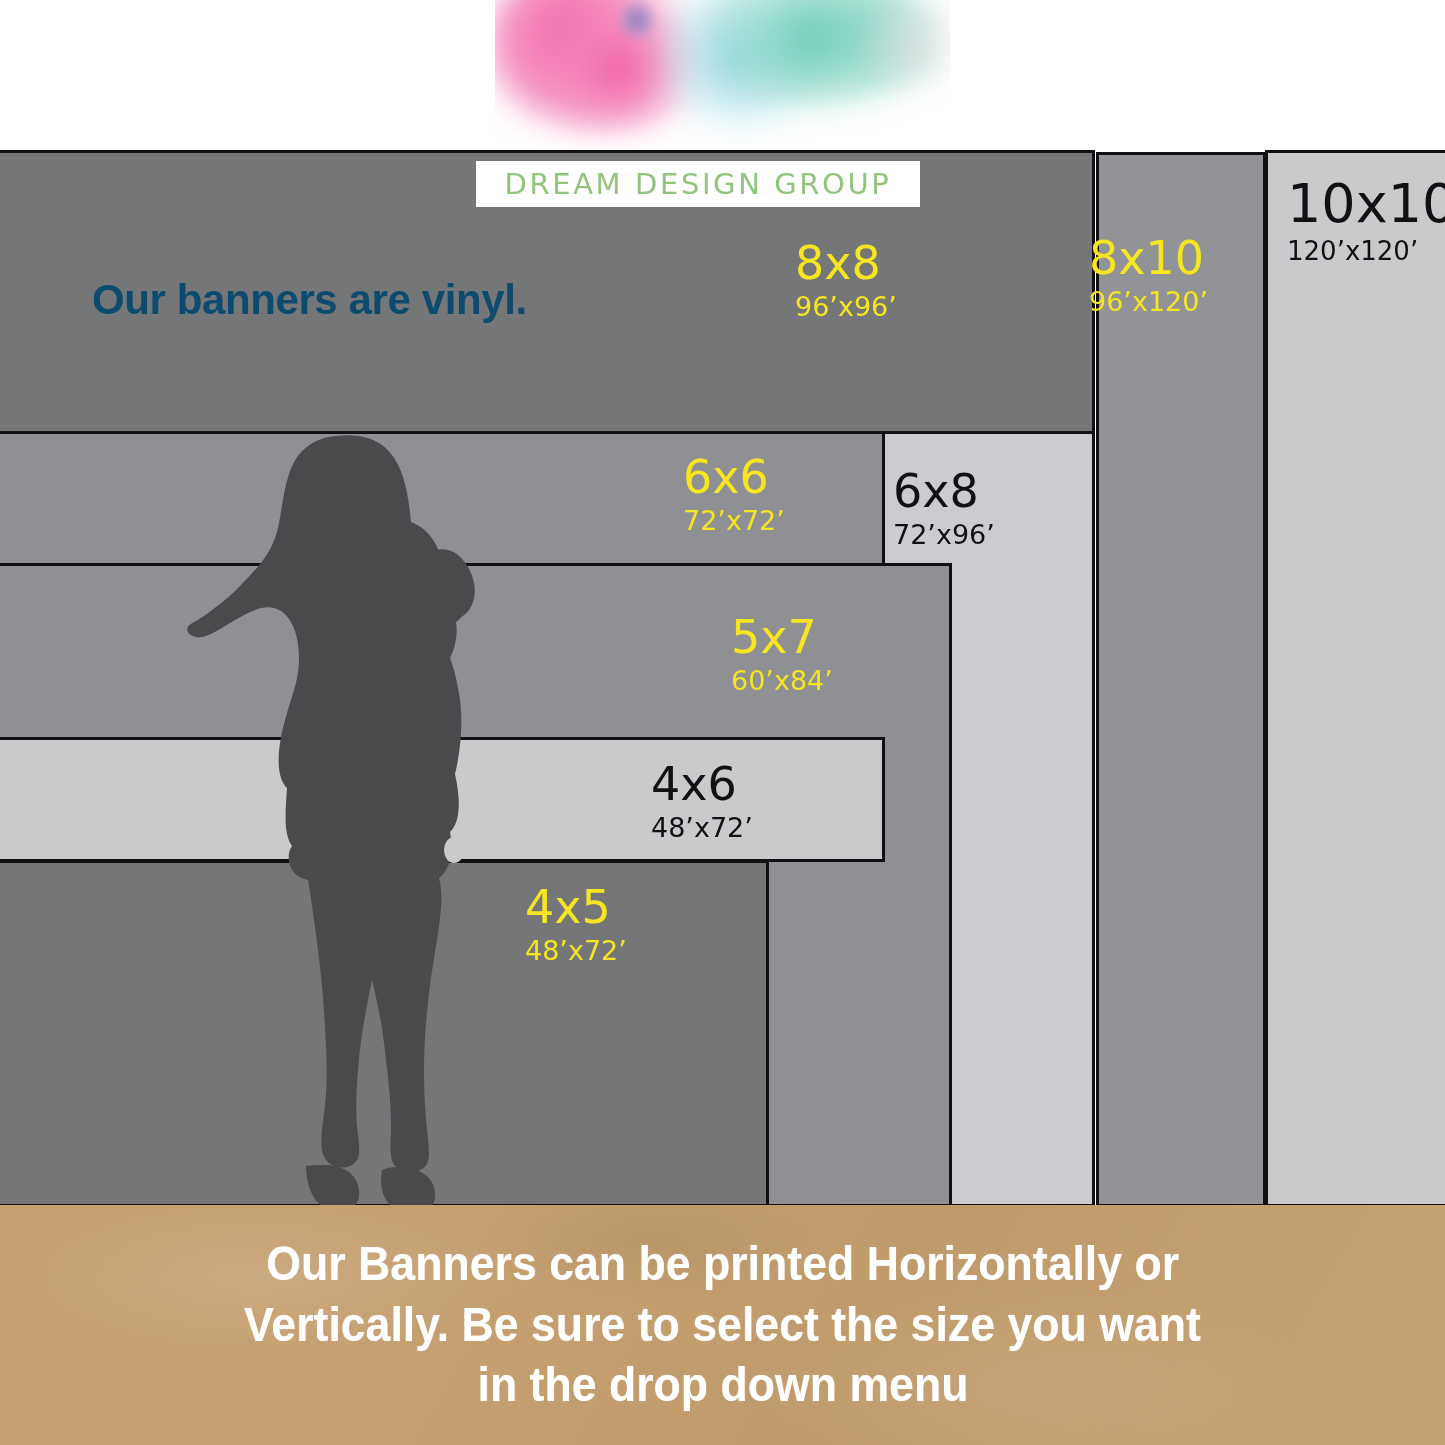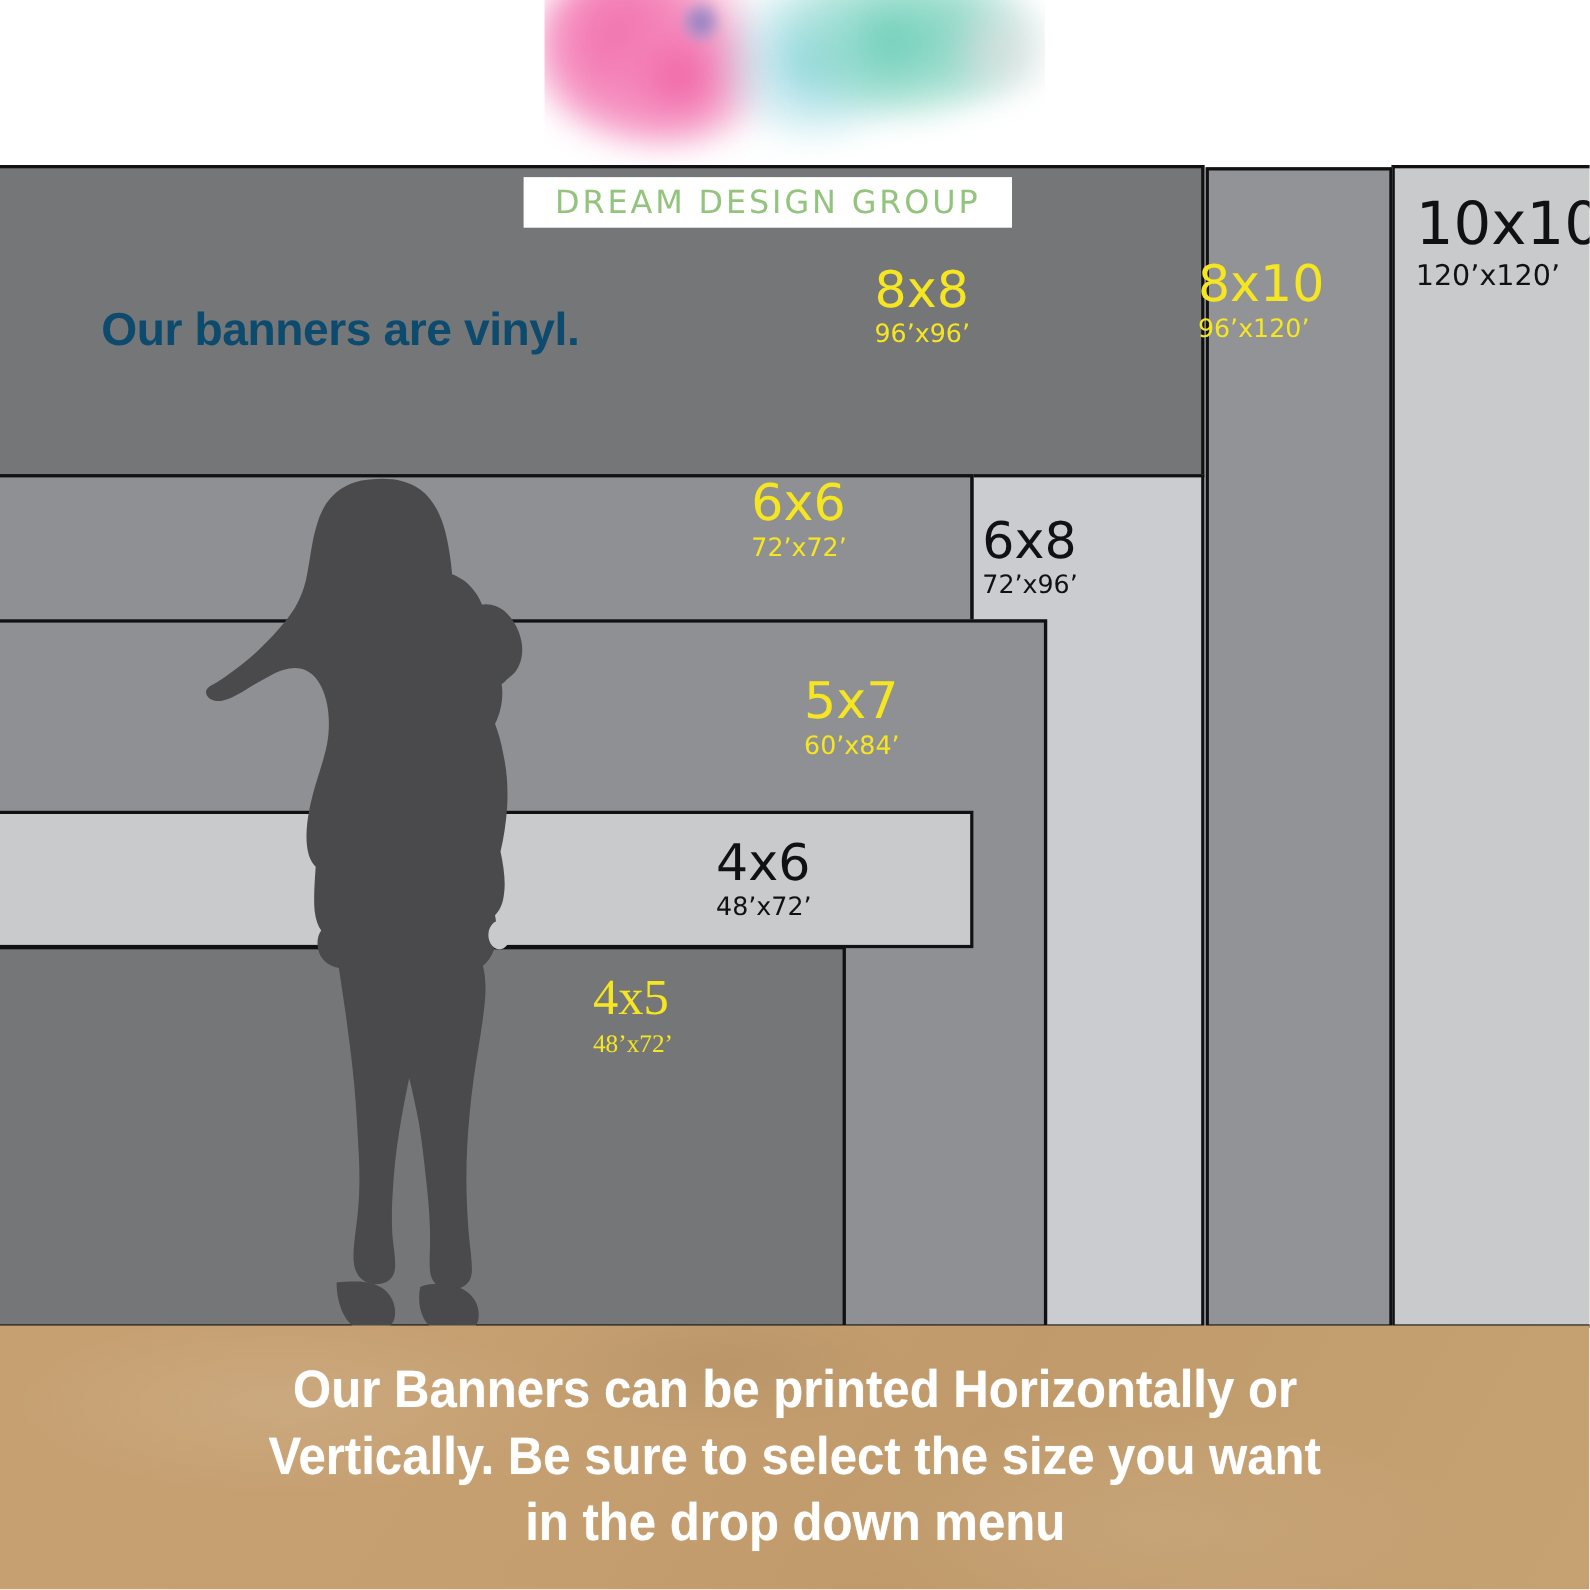--- a/index.html
+++ b/index.html
@@ -47,34 +47,34 @@
 
   #r-6x8   { left:882px;  top:431px;  width:213px;  height:776px; background:#cbcccf; z-index:13; }
   #r-6x6   { left:-6px;   top:431px;  width:891px;  height:141px; background:#8e9093; z-index:14; }
   #r-5x7   { left:-6px;   top:563px;  width:958px;  height:644px; background:#8e9093; z-index:15; }
   #r-4x6   { left:-6px;   top:737px;  width:891px;  height:125px; background:#c9cacc; z-index:16; }
   #r-4x5   { left:-6px;   top:860px;  width:775px;  height:347px; background:#757678; z-index:17; }
 
   
   .lbl{ position:absolute; z-index:30; line-height:1.0; font-family:"DejaVu Sans", sans-serif; }
   .lbl .big{ display:block; font-size:46px; font-weight:400; letter-spacing:0px; }
-  .lbl .small{ display:block; font-size:23px; font-weight:400; margin-top:7px; }
+  .lbl .small{ display:block; font-size:27px; font-weight:400; margin-top:7px; }
   .yellow .big, .yellow .small{ color:#f5e621; }
   .dark .big, .dark .small{ color:#111114; }
 
   #l-8x8   { left:795px;  top:240px; }
   #l-8x10  { left:1089px; top:235px; }
   #l-10x10 { left:1287px; top:177px; }
   #l-10x10 .big{ font-size:54px; }
   #l-10x10 .small{ font-size:26px; }
-  #l-6x6   { left:683px;  top:434px; }
+  #l-6x6   { left:683px;  top:454px; }
   #l-6x8   { left:893px;  top:443px;margin-top:25px; }
   #l-5x7   { left:731px;  top:614px; }
   #l-4x6   { left:651px;  top:761px; }
-  #l-4x5   { left:539px;  top:884px;font-family:Liberation Serif, serif; }
+  #l-4x5   { left:525px;  top:884px; }
 
   
   #headline{
     position:absolute; left:92px; top:276px; z-index:31;
     color:#0c4a6e; font-size:42px; font-weight:bold;
     font-family:Liberation Sans, sans-serif;
     letter-spacing:-0.4px; white-space:nowrap;
   }
 
   

